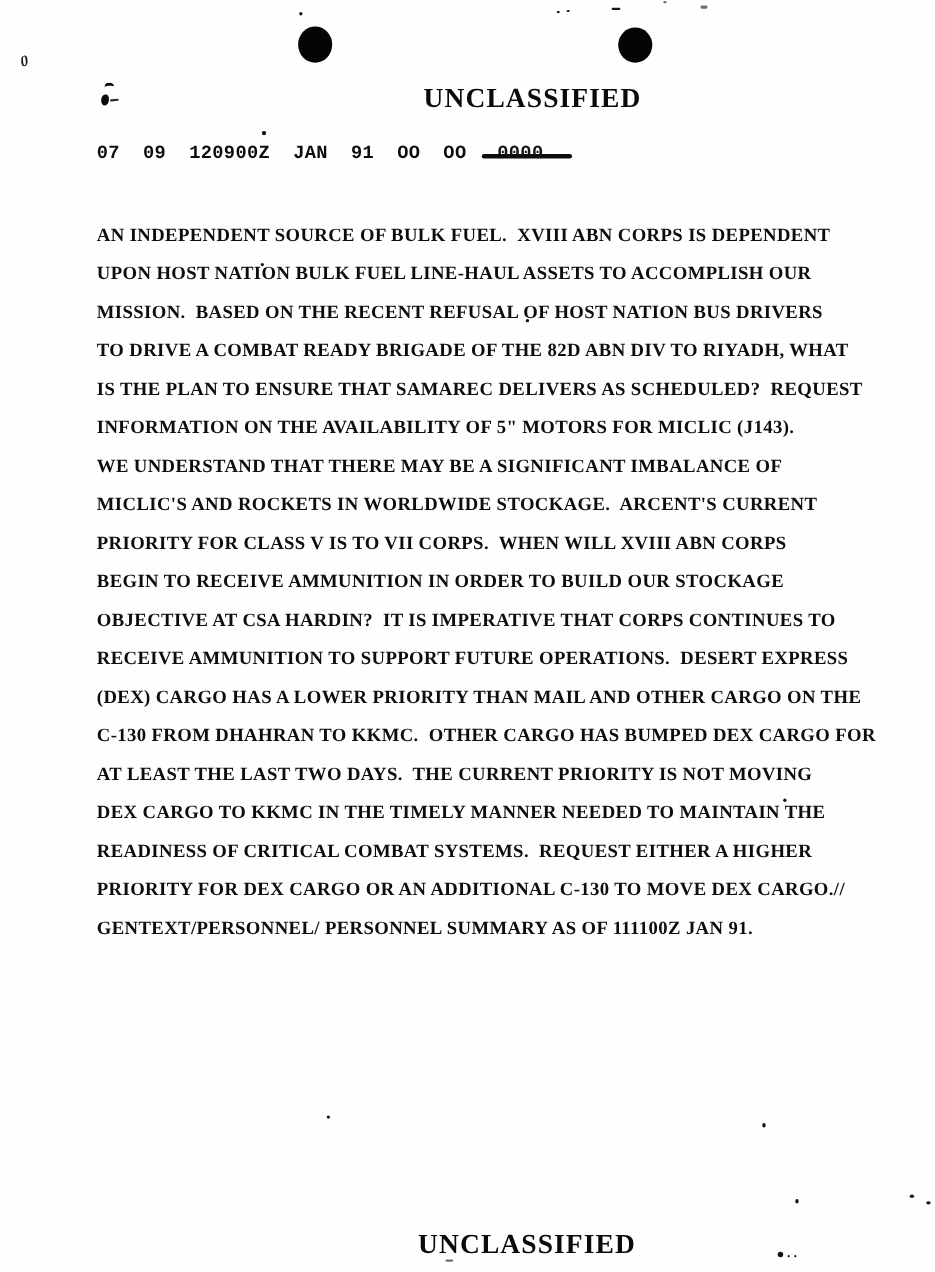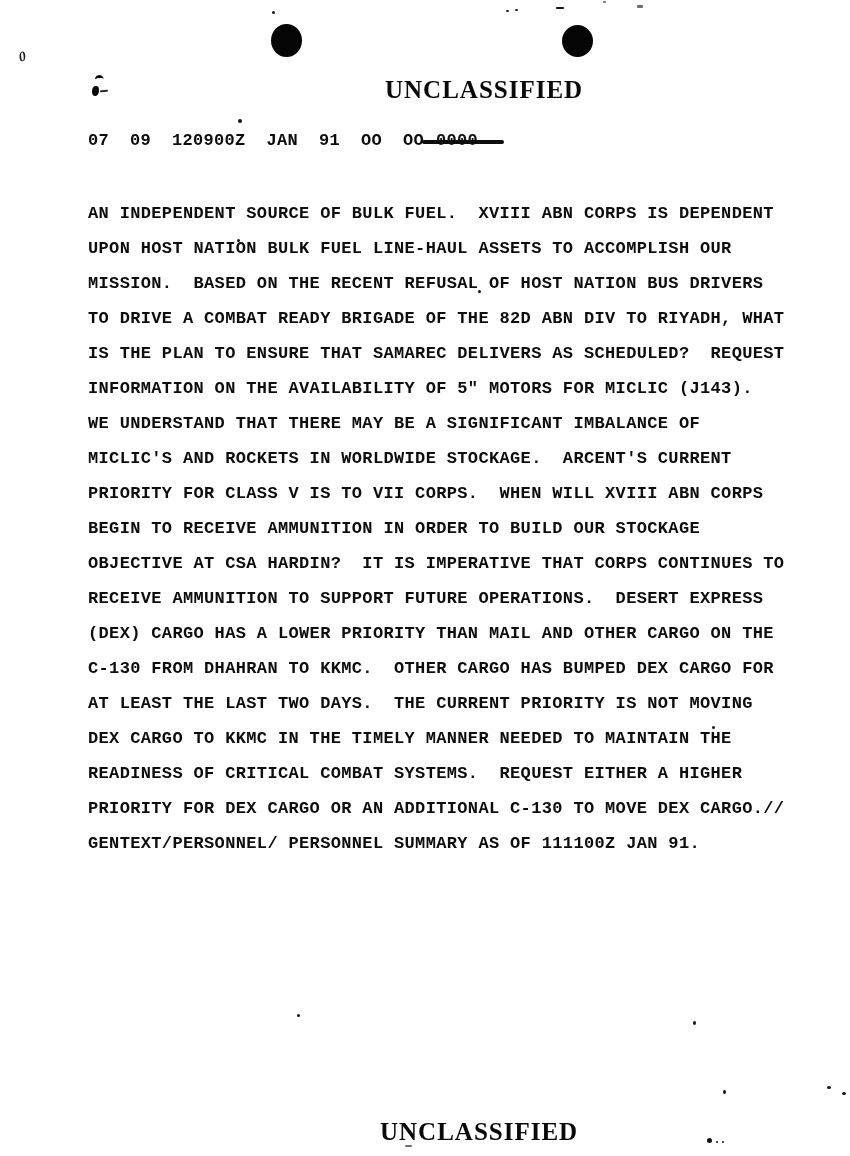--- a/index.html
+++ b/index.html
@@ -43,21 +43,21 @@
     font-size: 17px;
     font-weight: 700;
     letter-spacing: 0.3px;
     line-height: 20px;
     white-space: pre;
     color: #0c0c0c;
   }
   .struck {
     position: relative;
     display: inline-block;
-    margin-left: 12px;
+    margin-left: 28px;
     color: #141414;
   }
   .struck::after {
     content: "";
     position: absolute;
     left: -14px;
     right: -26px;
     top: 46%;
     height: 4px;
     background: #0d0d0d;
@@ -67,20 +67,21 @@
   .body-text {
     position: absolute;
     left: 88px;
     top: 196px;
     font-size: 17px;
     font-weight: 700;
     letter-spacing: 0.35px;
     line-height: 35px;
     white-space: pre;
     color: #0d0d0d;
+    font-family: Liberation Serif, serif;
   }
   .body-line { white-space: pre; }
 
   .margin-mark {
     position: absolute;
     left: 19px;
     top: 49px;
     font-family: "Liberation Serif", serif;
     font-style: italic;
     font-weight: 700;

